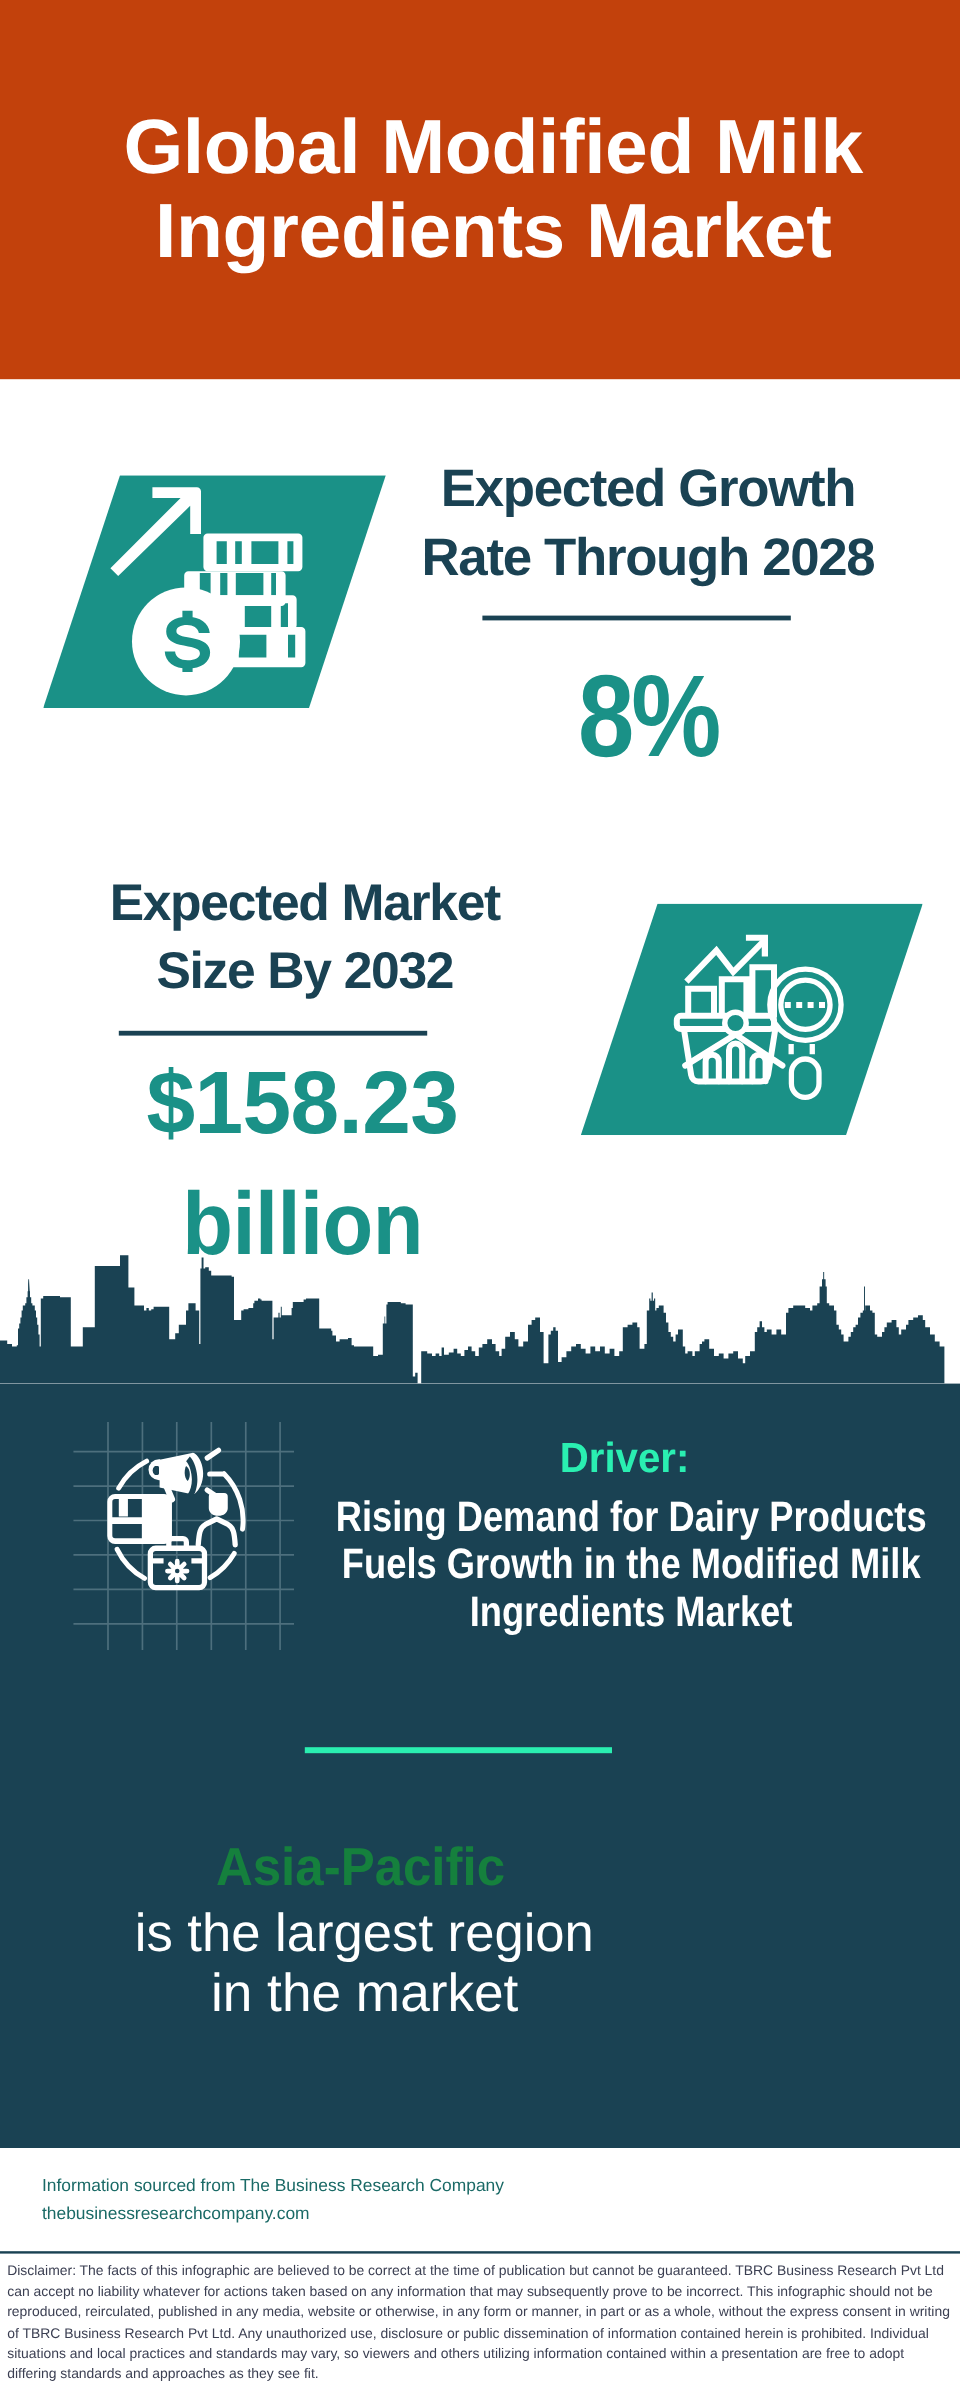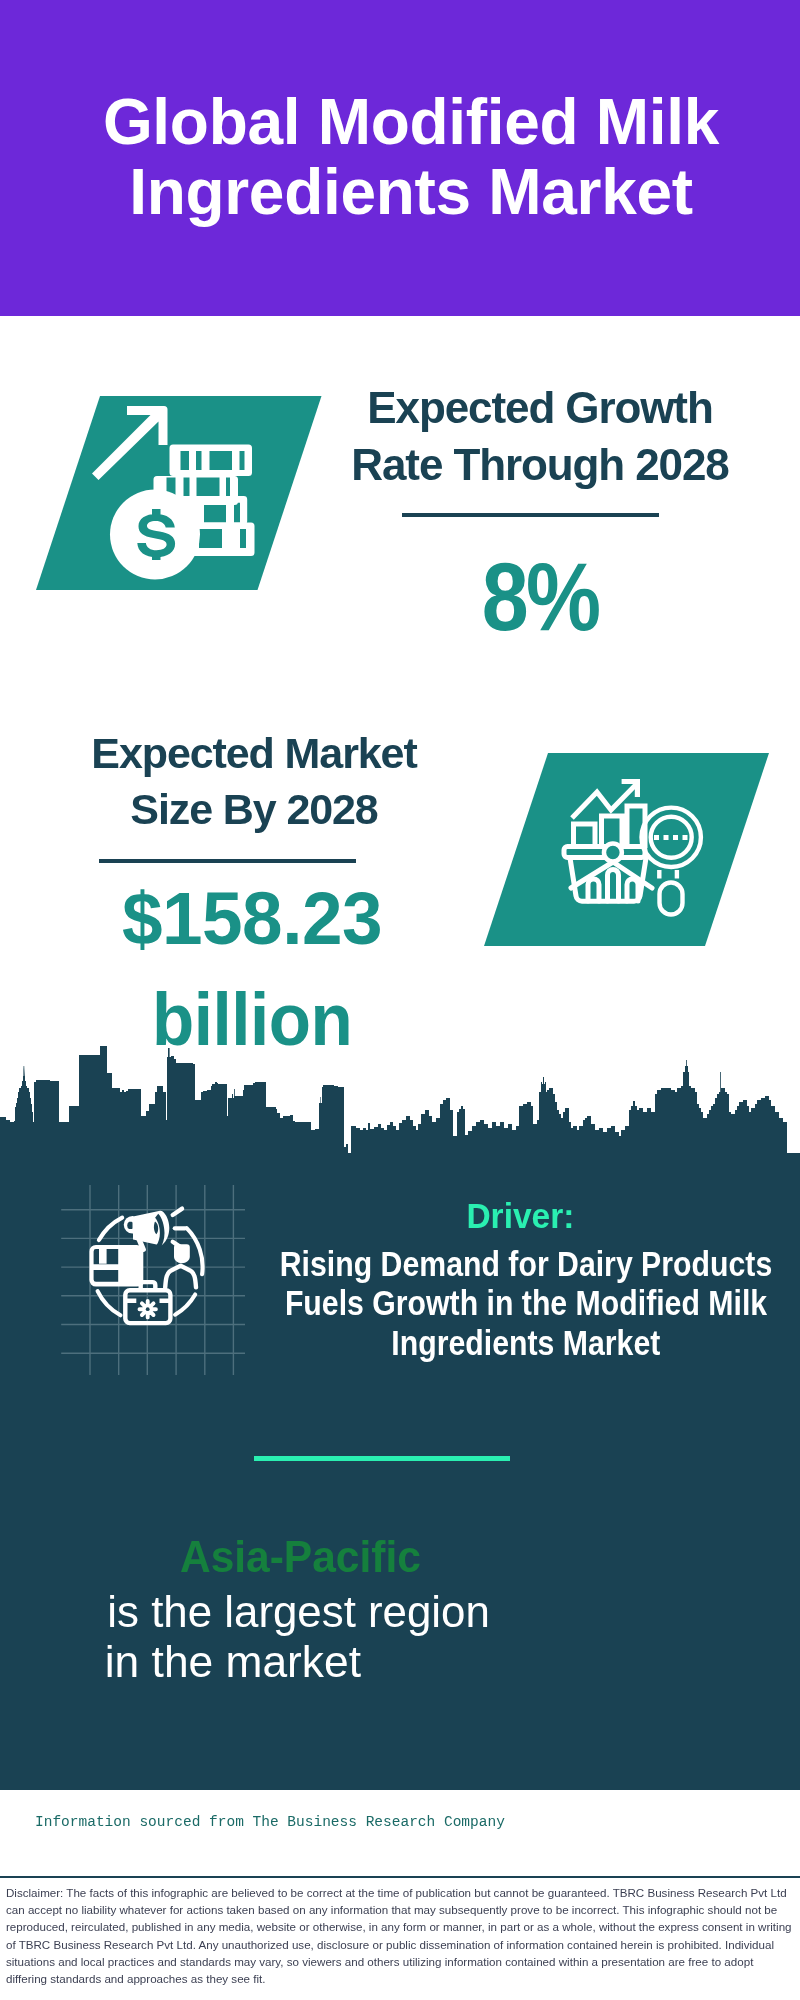--- a/index.html
+++ b/index.html
@@ -1,21 +1,21 @@
 <!DOCTYPE html>
 <html><head>
 <meta charset="utf-8">
 <style>
   * { margin:0; padding:0; box-sizing:border-box; }
   html,body { width:800px; height:2000px; }
   body { font-family:"Liberation Sans", sans-serif; background:#ffffff; position:relative; overflow:hidden; }
   .page { position:absolute; left:0; top:0; width:800px; height:2000px; }
 
   
-  .header { position:absolute; left:0; top:0; width:800px; height:316px; background:#6d28d9; }
+  .header { position:absolute; left:0; top:0; width:800px; height:316px; background:#c2410c; }
   .header h1 { position:absolute; left:0; top:87px; width:800px; text-align:center;
      color:#ffffff; font-size:64px; font-weight:bold; line-height:70px; letter-spacing:-0.3px;
      padding-right:0px; padding-left:22px; }
 
   
   .para { position:absolute; background:#1a9187; }
   .stat1-shape { left:36px; top:396px; width:285.5px; height:194px;
      clip-path: polygon(22.42% 0, 100% 0, 77.58% 100%, 0 100%); }
   .stat1-txt { position:absolute; left:340px; top:380px; width:400px; text-align:center;
      color:#1a4253; font-size:44px; font-weight:bold; line-height:56.5px; letter-spacing:-1.1px; }
@@ -50,30 +50,30 @@
   .driver-body { position:absolute; left:126px; top:1245px; width:800px; text-align:center;
      color:#ffffff; font-size:35.5px; font-weight:bold; line-height:39.3px; }
   .driver-body > span { display:inline-block; white-space:nowrap; transform:scaleX(0.852); transform-origin:center; }
   .driver-body { white-space:nowrap; }
   .rule-green { position:absolute; left:254px; top:1456px; width:256px; height:5px; background:#2aefb1; }
 
   
   .region-title { position:absolute; left:100px; top:1534px; width:400px; text-align:center;
      color:#15803d; font-size:44.6px; font-weight:bold; line-height:45px; white-space:nowrap; }
   .region-title > span { display:inline-block; white-space:nowrap; transform:scaleX(0.953); transform-origin:center; }
-  .region-body { position:absolute; left:104px; top:1587px; width:400px; text-align:left;
+  .region-body { position:absolute; left:104px; top:1587px; width:400px; text-align:center;
      color:#ffffff; font-size:44.6px; font-weight:normal; line-height:50.3px; white-space:nowrap; }
   .region-body > span { display:inline-block; white-space:nowrap; transform-origin:center; }
   .region-body .r1 { transform:scaleX(0.983); }
   .region-body .r2 { transform:scaleX(0.994); }
 
   
   .footer { position:absolute; left:0; top:1790px; width:800px; height:210px; background:#fff; }
   .footer-src { position:absolute; left:35px; top:1811px; color:#1a6a66; font-size:14.5px;
-     line-height:23px;font-family:Liberation Mono, monospace; }
+     line-height:23px; }
   .disclaimer { position:absolute; left:6px; top:1884px; width:790px; color:#3b3f52;
      font-size:11.6px; line-height:17.2px; text-align:left; }
   .hr-thin { position:absolute; left:0; top:1876px; width:800px; height:2px; background:#1a4253; }
 </style>
 </head>
 <body>
 
 <div class="page">
 
   <div class="header">
@@ -122,21 +122,21 @@
     <rect x="104.5" y="117.5" width="23" height="32" rx="11.5"></rect>
   </g>
   <g fill="#ffffff">
     <rect x="99" y="70" width="5" height="5"></rect>
     <rect x="108.5" y="70" width="5" height="5"></rect>
     <rect x="118" y="70" width="5" height="5"></rect>
     <rect x="127.5" y="70" width="5" height="5"></rect>
   </g>
 </svg>
 
-  <div class="stat2-txt">Expected Market Size By 2028</div>
+  <div class="stat2-txt">Expected Market Size By 2032</div>
   <div class="rule-dark rule2"></div>
   <div class="stat2-val"><span class="l1">$158.23</span><br><span class="l2">billion</span></div>
 
   <div class="lower"></div>
   <svg class="skyline" viewBox="0 0 800 108" preserveAspectRatio="none">
     <path d="M0,108 L0,72.0 L0,72.0 L6,72.0 L6,75.0 L10,75.0 L10,77.0 L14,77.0 L14,76.0 L15,76.0 L15,62.0 L16,62.0 L16,58.0 L17,58.0 L17,53.0 L18,53.0 L18,47.0 L19,47.0 L19,43.0 L21,43.0 L21,41.0 L22,41.0 L22,36.0 L23,36.0 L23,31.0 L23.4,31.0 L23.4,25.0 L23.6,21.0 L24.2,21.0 L24.4,25.0 L24.8,31.0 L25,31.0 L25,36.0 L26,36.0 L26,41.0 L27,41.0 L27,43.0 L29,43.0 L29,47.0 L30,47.0 L30,53.0 L31,53.0 L31,59.0 L32,59.0 L32,67.0 L33,67.0 L33,77.0 L34,77.0 L34,37.0 L36,37.0 L36,35.0 L50,35.0 L50,36.0 L59,36.0 L59,77.0 L69,77.0 L69,61.0 L79,61.0 L79,10.0 L100,10.0 L100,1.0 L107,1.0 L107,28.0 L112,28.0 L112,43.0 L120,43.0 L120,47.0 L122,47.0 L122,45.0 L124,45.0 L124,47.0 L126,47.0 L126,46.0 L128,46.0 L128,44.0 L141,44.0 L141,71.0 L146,71.0 L146,66.0 L149,66.0 L149,59.0 L155,59.0 L155,47.0 L157,47.0 L157,41.0 L163,41.0 L163,47.0 L166,47.0 L166,75.0 L167,75.0 L167,12.0 L168,12.0 L168,3.0 L169.6,3.0 L169.6,12.0 L171,12.0 L171,11.0 L174,11.0 L174,14.0 L176,14.0 L176,18.0 L193,18.0 L193,19.0 L195,19.0 L195,55.0 L201,55.0 L201,47.0 L203,47.0 L203,46.0 L207,46.0 L207,45.0 L211,45.0 L211,41.0 L212,41.0 L212,39.0 L215,39.0 L215,37.0 L217,37.0 L217,38.0 L218,38.0 L218,39.0 L227,39.0 L227,71.0 L228,71.0 L228,53.0 L232,53.0 L232,49.0 L233,49.0 L233,53.0 L234,53.0 L234,44.0 L234.8,44.0 L234.8,51.0 L243,51.0 L243,45.0 L244,45.0 L244,40.0 L253,40.0 L253,38.0 L255,38.0 L255,37.0 L266,37.0 L266,62.0 L276,62.0 L276,64.0 L277,64.0 L277,68.0 L280,68.0 L280,73.0 L283,73.0 L283,71.0 L290,71.0 L290,70.0 L293,70.0 L293,76.0 L295,76.0 L295,77.0 L311,77.0 L311,85.0 L315,85.0 L315,84.0 L319,84.0 L319,58.0 L320.4,58.0 L320.4,52.0 L321,52.0 L321,58.0 L322,58.0 L322,42.0 L323,42.0 L323,40.0 L334,40.0 L334,41.0 L338,41.0 L338,42.0 L344,42.0 L344,102.0 L346,102.0 L346,99.0 L348,99.0 L348,108.0 L351,108.0 L351,81.0 L356,81.0 L356,83.0 L360,83.0 L360,85.0 L363,85.0 L363,83.0 L366,83.0 L366,85.0 L368,85.0 L368,78.0 L370,78.0 L370,84.0 L374,84.0 L374,82.0 L378,82.0 L378,79.0 L381,79.0 L381,83.0 L384,83.0 L384,85.0 L387,85.0 L387,80.0 L390,80.0 L390,77.0 L393,77.0 L393,81.0 L396,81.0 L396,85.0 L399,85.0 L399,78.0 L402,78.0 L402,75.0 L406,75.0 L406,71.0 L410,71.0 L410,75.0 L413,75.0 L413,81.0 L416,81.0 L416,85.0 L418,85.0 L418,79.0 L421,79.0 L421,69.0 L425,69.0 L425,65.0 L429,65.0 L429,71.0 L432,71.0 L432,77.0 L436,77.0 L436,73.0 L440,73.0 L440,59.0 L443,59.0 L443,55.0 L446,55.0 L446,53.0 L450,53.0 L450,65.0 L453,65.0 L453,91.0 L457,91.0 L457,67.0 L459,67.0 L459,64.0 L461,64.0 L461,61.0 L463,61.0 L463,64.0 L465,64.0 L465,90.0 L468,90.0 L468,86.0 L472,86.0 L472,81.0 L476,81.0 L476,77.0 L480,77.0 L480,75.0 L484,75.0 L484,79.0 L488,79.0 L488,83.0 L492,83.0 L492,77.0 L496,77.0 L496,81.0 L500,81.0 L500,77.0 L504,77.0 L504,83.0 L508,83.0 L508,79.0 L512,79.0 L512,85.0 L516,85.0 L516,81.0 L519,81.0 L519,61.0 L523,61.0 L523,59.0 L527,59.0 L527,57.0 L531,57.0 L531,61.0 L533,61.0 L533,79.0 L537,79.0 L537,75.0 L539,75.0 L539,47.0 L541,47.0 L541,37.0 L542,37.0 L542,39.0 L543,39.0 L543,32.0 L544,32.0 L544,39.0 L545,39.0 L545,37.0 L546,37.0 L546,47.0 L547,47.0 L547,45.0 L549,45.0 L549,43.0 L553,43.0 L553,49.0 L555,49.0 L555,57.0 L557,57.0 L557,65.0 L559,65.0 L559,69.0 L561,69.0 L561,73.0 L563,73.0 L563,67.0 L565,67.0 L565,63.0 L569,63.0 L569,77.0 L571,77.0 L571,83.0 L573,83.0 L573,81.0 L577,81.0 L577,85.0 L579,85.0 L579,81.0 L583,81.0 L583,75.0 L585,75.0 L585,73.0 L587,73.0 L587,71.0 L591,71.0 L591,79.0 L595,79.0 L595,85.0 L599,85.0 L599,83.0 L603,83.0 L603,87.0 L607,87.0 L607,83.0 L611,83.0 L611,81.0 L615,81.0 L615,87.0 L619,87.0 L619,91.0 L621,91.0 L621,85.0 L625,85.0 L625,81.0 L629,81.0 L629,65.0 L631,65.0 L631,61.0 L633,61.0 L633,56.0 L635,56.0 L635,61.0 L637,61.0 L637,65.0 L639,65.0 L639,63.0 L643,63.0 L643,67.0 L647,67.0 L647,63.0 L651,63.0 L651,67.0 L655,67.0 L655,49.0 L657,49.0 L657,45.0 L661,45.0 L661,43.0 L671,43.0 L671,45.0 L675,45.0 L675,47.0 L677,47.0 L677,43.0 L681,43.0 L681,41.0 L683,41.0 L683,27.0 L685,27.0 L685,21.0 L686,21.0 L686,15.0 L686.8,15.0 L686.8,21.0 L688,21.0 L688,27.0 L689,27.0 L689,41.0 L691,41.0 L691,43.0 L695,43.0 L695,47.0 L697,47.0 L697,59.0 L699,59.0 L699,63.0 L701,63.0 L701,67.0 L703,67.0 L703,73.0 L707,73.0 L707,69.0 L709,69.0 L709,65.0 L711,65.0 L711,61.0 L713,61.0 L713,59.0 L715,59.0 L715,53.0 L717,53.0 L717,49.0 L719,49.0 L719,47.0 L720,47.0 L720,27.0 L720.8,27.0 L720.8,47.0 L721,47.0 L721,43.0 L725,43.0 L725,47.0 L727,47.0 L727,49.0 L729,49.0 L729,67.0 L731,67.0 L731,69.0 L735,69.0 L735,65.0 L737,65.0 L737,61.0 L739,61.0 L739,57.0 L743,57.0 L743,55.0 L747,55.0 L747,61.0 L749,61.0 L749,67.0 L751,67.0 L751,63.0 L755,63.0 L755,59.0 L757,59.0 L757,55.0 L761,55.0 L761,53.0 L765,53.0 L765,51.0 L769,51.0 L769,55.0 L771,55.0 L771,61.0 L775,61.0 L775,67.0 L779,67.0 L779,73.0 L783,73.0 L783,77.0 L787,77.0 L787,108.0 L800,108.0 L800,108 Z" fill="#1a4253"></path>
   </svg>
 
 <svg class="icon3" viewBox="0 0 190 190">
   <g stroke="#4d6f7d" stroke-width="1.4" fill="none">
@@ -187,17 +187,18 @@
   <div class="driver-body"><span>Rising Demand for Dairy Products</span><br><span>Fuels Growth in the Modified Milk</span><br><span>Ingredients Market</span></div>
   <div class="rule-green"></div>
 
   <div class="region-title"><span>Asia-Pacific</span></div>
   <div class="region-body"><span class="r1">is the largest region</span><br><span class="r2">in the market</span></div>
 
   <div class="footer">
   </div>
   <div class="footer-src">
     <div>Information sourced from The Business Research Company</div>
+    <div>thebusinessresearchcompany.com</div>
   </div>
   <div class="hr-thin"></div>
   <div class="disclaimer">Disclaimer: The facts of this infographic are believed to be correct at the time of publication but cannot be guaranteed. TBRC Business Research Pvt Ltd can accept no liability whatever for actions taken based on any information that may subsequently prove to be incorrect. This infographic should not be reproduced, reirculated, published in any media, website or otherwise, in any form or manner, in part or as a whole, without the express consent in writing of TBRC Business Research Pvt Ltd. Any unauthorized use, disclosure or public dissemination of information contained herein is prohibited. Individual situations and local practices and standards may vary, so viewers and others utilizing information contained within a presentation are free to adopt differing standards and approaches as they see fit.</div>
 
 </div>
 
 </body></html>

